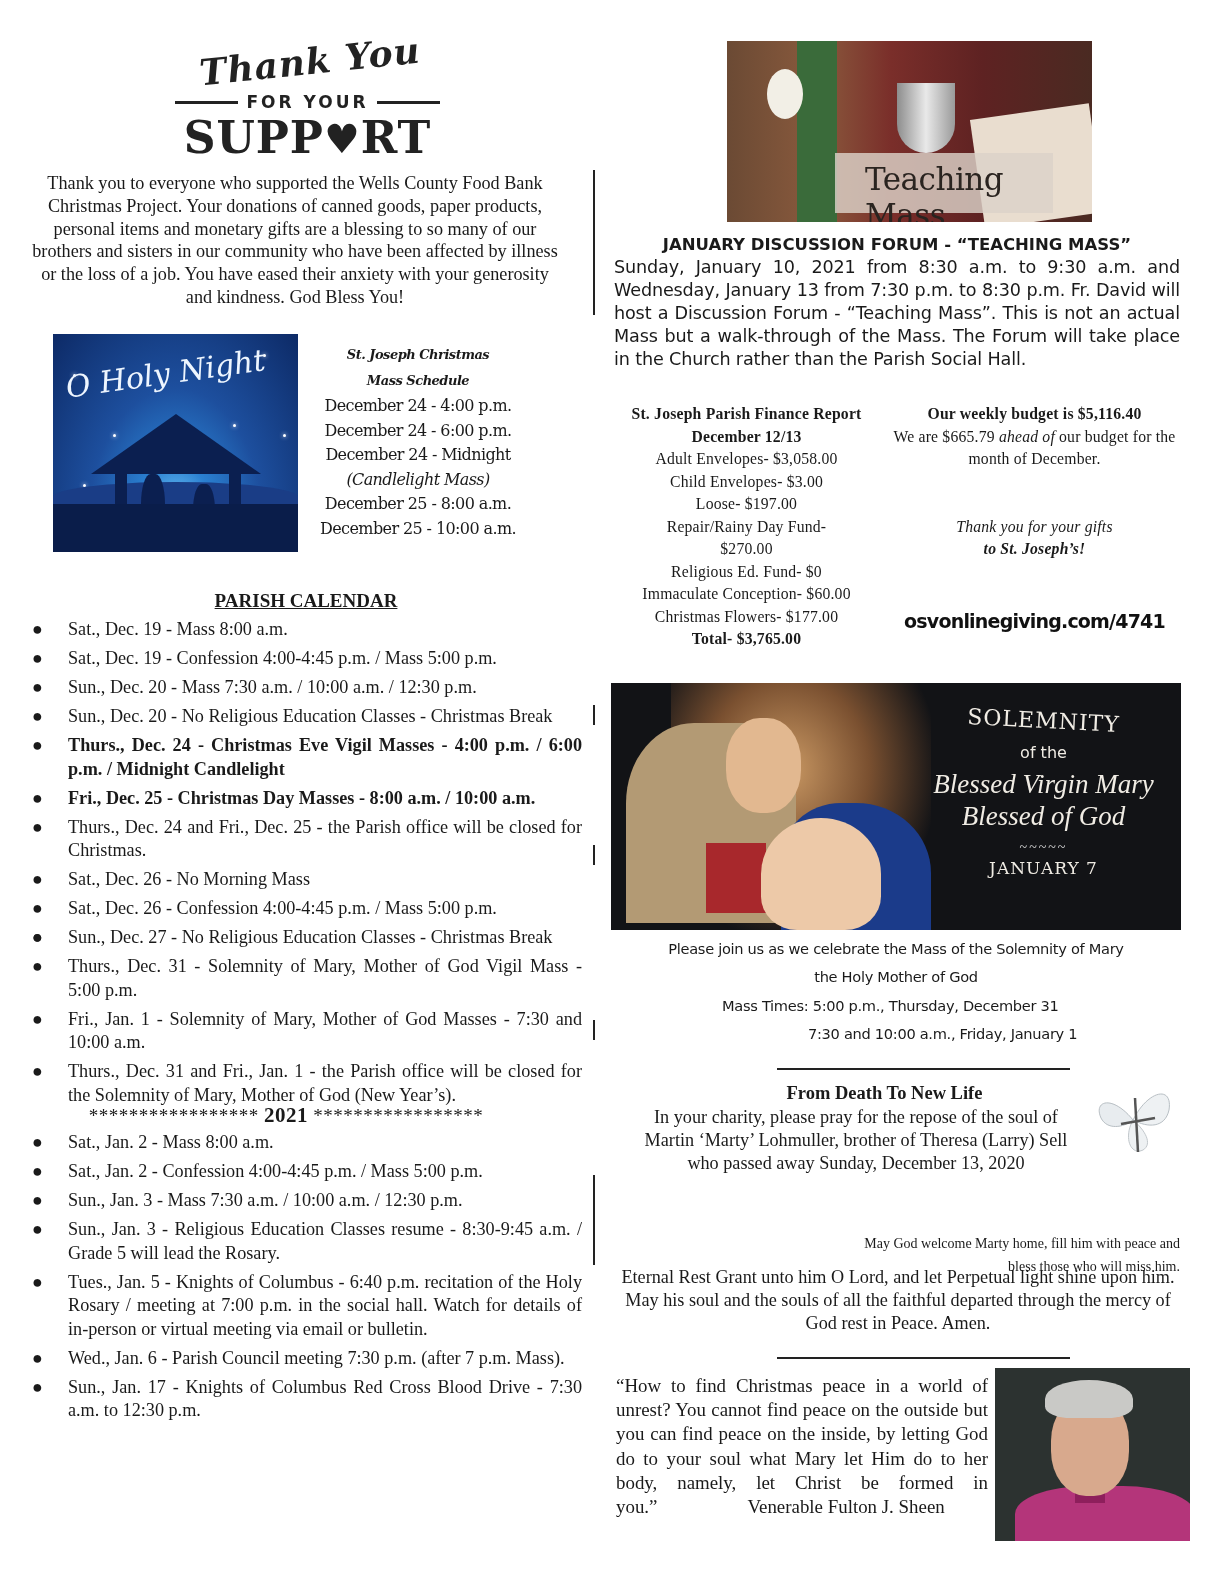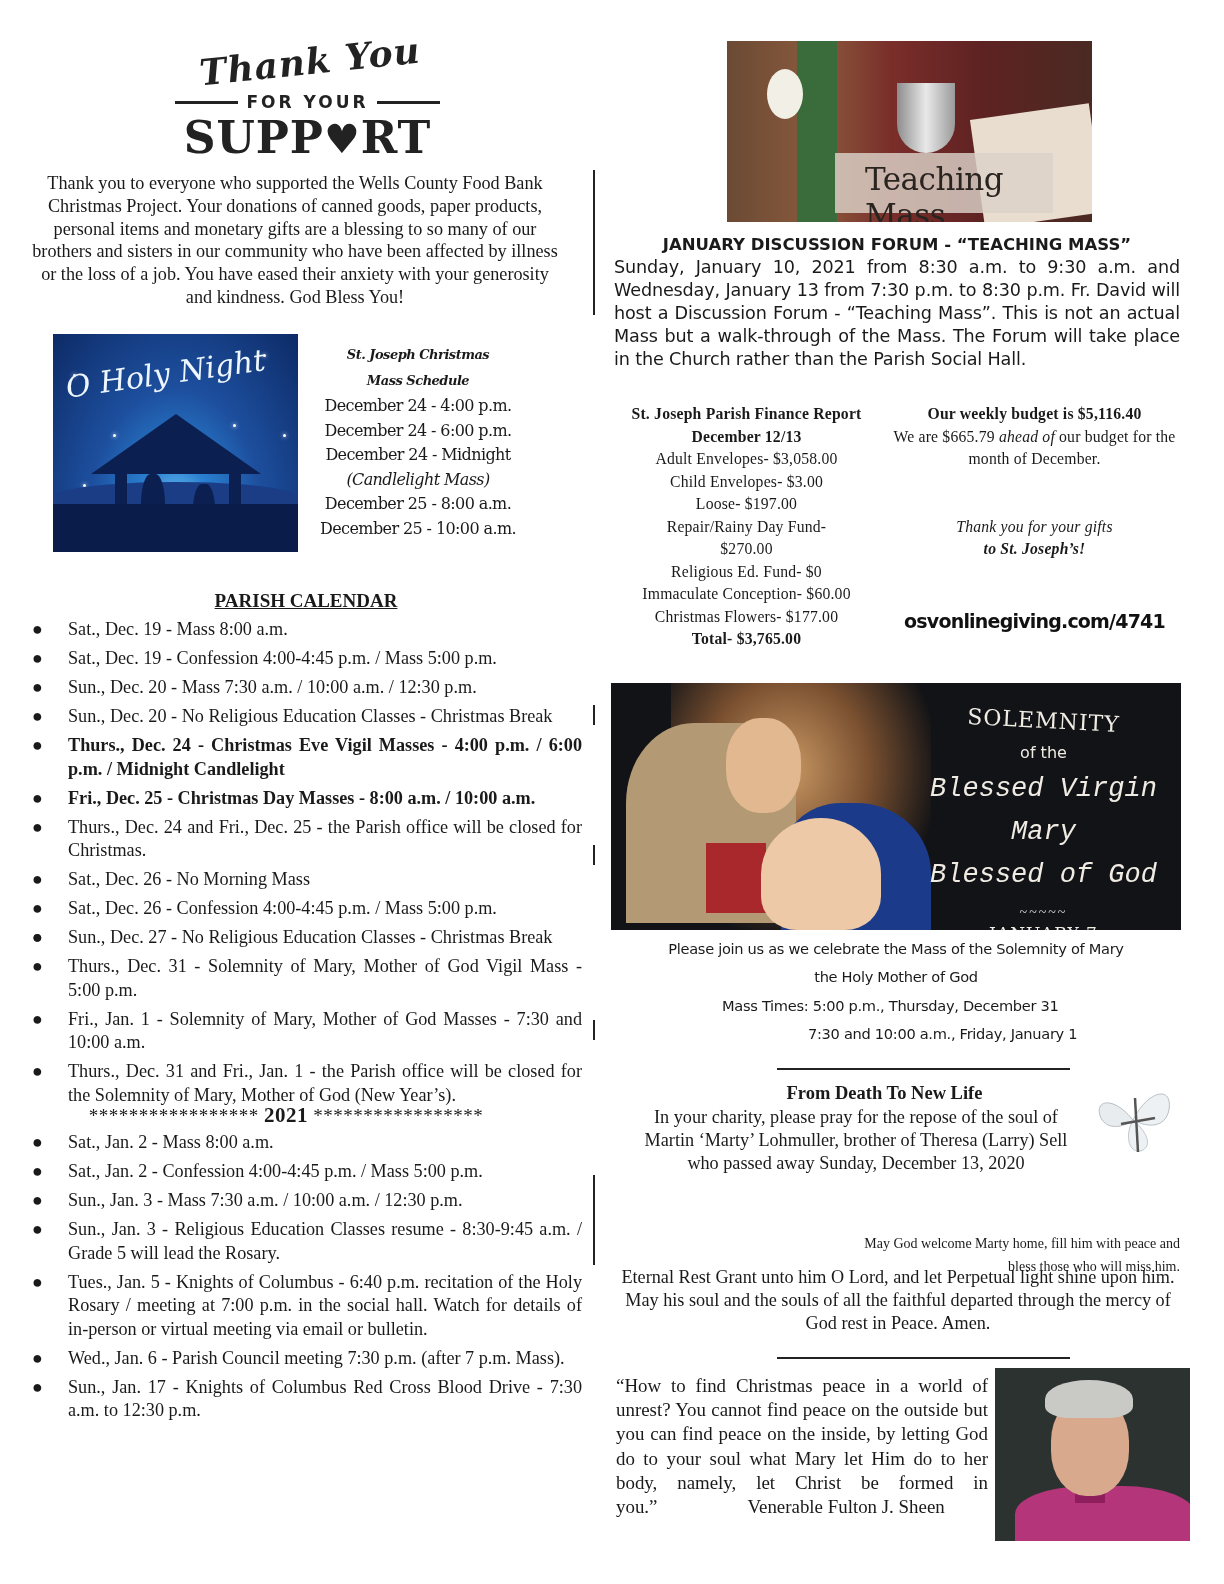--- a/index.html
+++ b/index.html
@@ -66,21 +66,21 @@
   #sol-img { left:611px; top:683px; width:570px; height:247px; background:#121316; overflow:hidden; }
   #sol-img .halo { position:absolute; left:60px; top:0; width:260px; height:247px; background:radial-gradient(ellipse at 45% 35%, #c99863 0%, #7a5030 40%, rgba(20,18,18,0) 75%); }
   #sol-img .veil { position:absolute; left:15px; top:40px; width:170px; height:200px; background:#b39a74; border-radius:40% 30% 0 0; }
   #sol-img .mantle { position:absolute; left:170px; top:120px; width:150px; height:140px; background:#1b3b8a; border-radius:40% 50% 0 0; }
   #sol-img .red { position:absolute; left:95px; top:160px; width:60px; height:70px; background:#a8282c; }
   #sol-img .face { position:absolute; left:115px; top:35px; width:75px; height:95px; background:#e2b890; border-radius:45%; }
   #sol-img .child { position:absolute; left:150px; top:135px; width:120px; height:112px; background:#edc9a8; border-radius:50% 50% 30% 30%; }
   #sol-img .txt { position:absolute; left:300px; top:25px; width:265px; text-align:center; color:#f0ece4; }
   #sol-img .t1 { font-family:"DejaVu Serif", serif; font-size:22px; letter-spacing:1px; transform:rotate(3deg); }
   #sol-img .t2 { font-family:"DejaVu Sans", sans-serif; font-size:16px; margin-top:10px; }
-  #sol-img .t3 { font-family:Liberation Mono, monospace; font-style:italic; font-size:27px; line-height:43px; margin-top:6px; }
+  #sol-img .t3 { font-family:Liberation Serif, serif; font-style:italic; font-size:27px; line-height:32px; margin-top:6px; }
   #sol-img .orn { font-size:14px; letter-spacing:2px; margin-top:8px; color:#ddd; }
   #sol-img .t4 { font-family:"DejaVu Serif", serif; font-size:17px; letter-spacing:1px; margin-top:2px; }
 
   #sol-caption { left:612px; top:935px; width:568px; font-family:"DejaVu Sans", sans-serif; font-size:14.6px; line-height:28.3px; letter-spacing:-0.3px; }
   #sol-caption .c { text-align:center; }
   #sol-caption .t1 { padding-left:110px; }
   #sol-caption .t2 { padding-left:196px; }
 
   .hr { position:absolute; height:1.5px; background:#222; }
 

